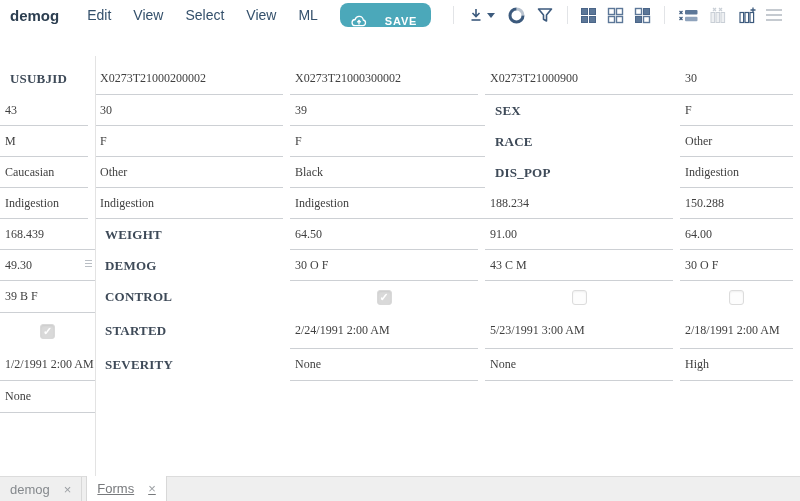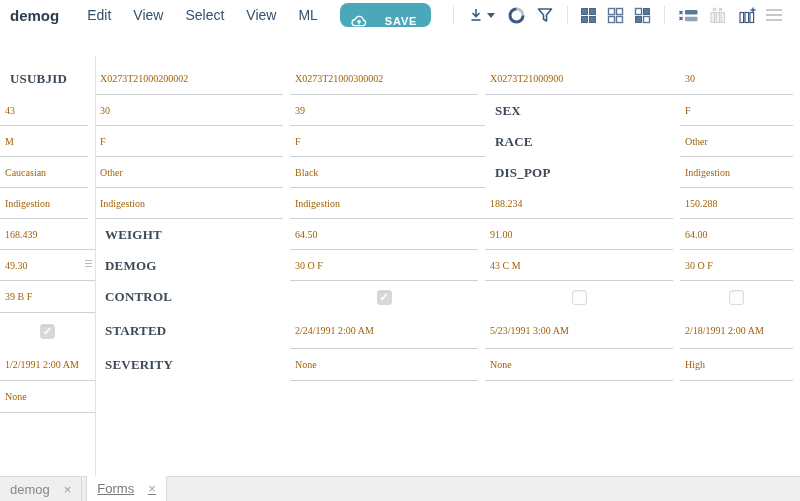--- a/index.html
+++ b/index.html
@@ -30,21 +30,21 @@
   .grip { position:absolute; left:85px; top:230px; width:8px; display:flex;
     flex-direction:column; gap:2px; cursor:col-resize; }
   .grip span { display:block; width:7px; height:1px; background:#b9bec4; }
 
   .grid { margin-top:33px; display:grid;
     grid-template-columns:95px 195px 195px 195px 1fr;
     grid-template-rows:32px 31px 31px 31px 31px 31px 31px 32px 36px 32px 32px; }
   .flabel { display:flex; align-items:center; padding-left:10px;
     font-size:13px; font-weight:bold; color:#3e4a58; letter-spacing:0.2px; }
   .cell { display:flex; align-items:center; padding-left:5px; margin-right:7px;
-    border-bottom:1px solid #cdd0d4; font-size:10px; color:#a16207;
+    border-bottom:1px solid #cdd0d4; font-size:12px; color:#404040;
     white-space:nowrap; overflow:hidden; }
   .cell.last { margin-right:0; }
   .cell.nocheck-border { border-bottom:none; justify-content:center; padding-left:0; }
 
   .checkbox { width:15px; height:15px; border-radius:3px; background:#fdfdfd;
     border:1px solid #dcdcdc; box-shadow:inset 0 1px 2px rgba(0,0,0,0.06);
     display:flex; align-items:center; justify-content:center; }
   .checkbox.checked { background:#d9d9d9; border-color:#d9d9d9; }
   .checkbox.checked::after { content:"✓"; color:#ffffff; font-size:11px; font-weight:bold; }
 

